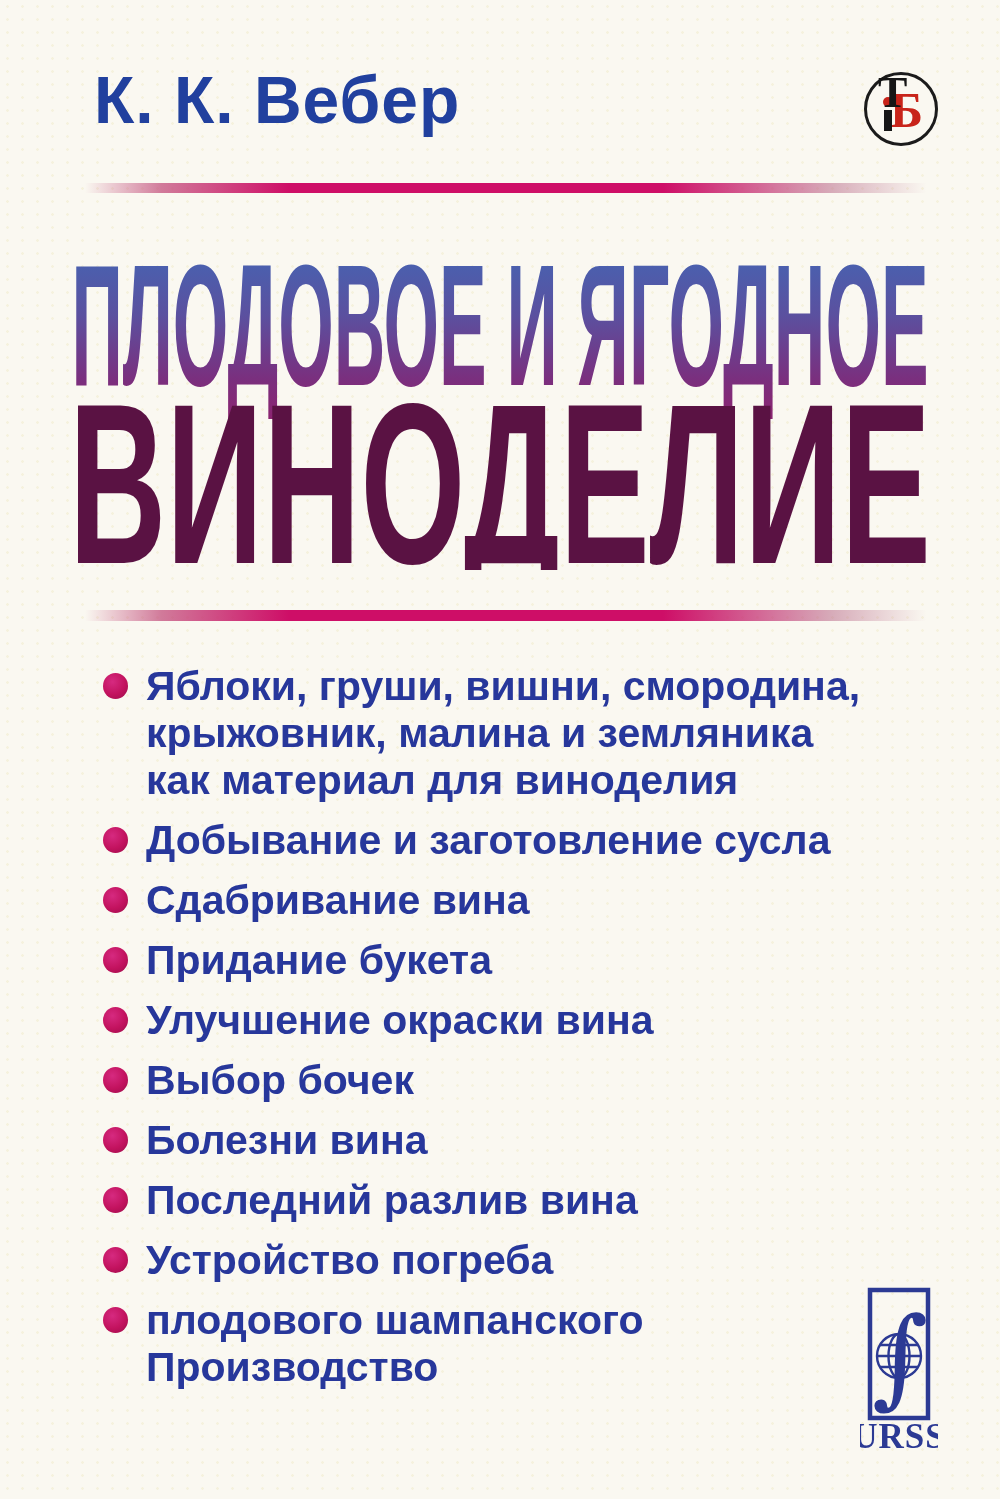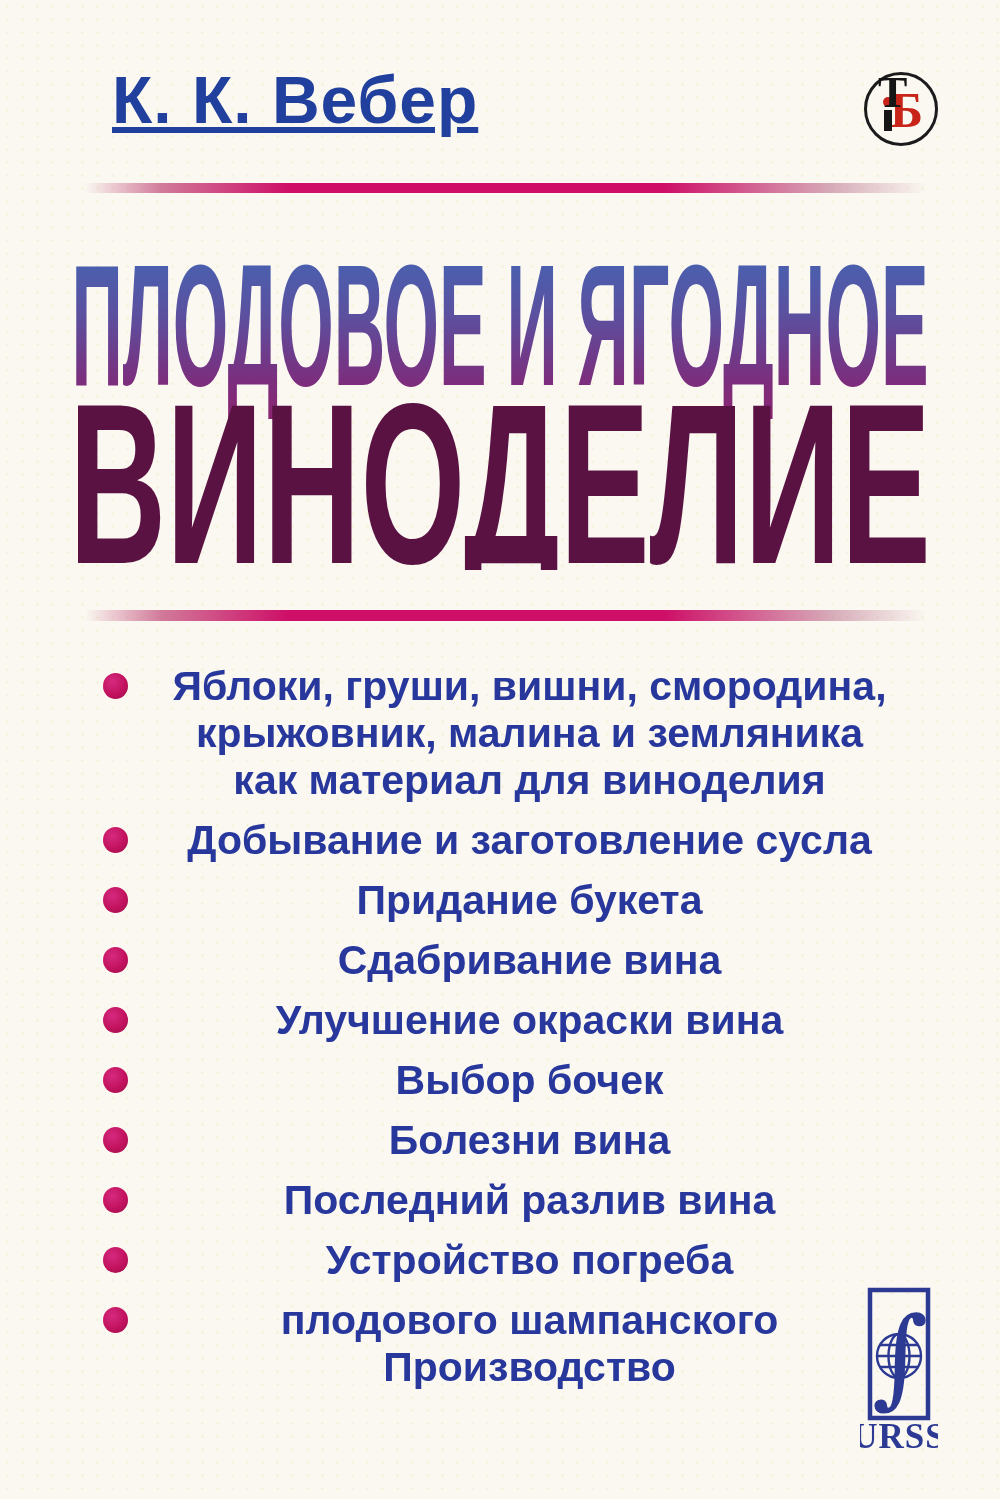--- a/index.html
+++ b/index.html
@@ -12,26 +12,25 @@
     width:1000px;
     height:1499px;
     margin:0 auto;
     background:#faf8f1;
     background-image:radial-gradient(circle, rgba(228,216,150,.22) 1px, transparent 1.6px);
     background-size:15px 13px;
     overflow:hidden;
   }
   .author{
     position:absolute;
-    left:112px; top:62px;
+    left:94px; top:62px;
     font-size:66px;
     font-weight:bold;
     letter-spacing:1px;
     color:#21409e;
-    text-decoration:underline;
   }
   
   .tb-logo{
     position:absolute; left:864px; top:72px;
     width:68px; height:68px;
     border:3px solid #1b1b1b;
     border-radius:50%;
     background:#faf8f1;
     font-family:"Liberation Serif", serif;
   }
@@ -71,21 +70,20 @@
   .title-svg{
     position:absolute; left:0; top:250px;
     width:1000px; height:320px;
   }
   .topics{
     position:absolute;
     left:103px; top:663px;
     width:810px;
     margin:0; padding:0;
     list-style:none;
-    text-align:center;
   }
   .topics li{
     position:relative;
     padding-left:43px;
     margin:0 0 13px 0;
     font-size:41px;
     line-height:47px;
     font-weight:bold;
     color:#27379b;
   }
@@ -139,25 +137,25 @@
         <div>Яблоки, груши, вишни, смородина,</div>
         <div>крыжовник, малина и земляника</div>
         <div>как материал для виноделия</div>
       </li>
       <li>
         <span class="bullet"></span>
         <div>Добывание и заготовление сусла</div>
       </li>
       <li>
         <span class="bullet"></span>
-        <div>Придание букета</div>
+        <div>Сдабривание вина</div>
       </li>
       <li>
         <span class="bullet"></span>
-        <div>Сдабривание вина</div>
+        <div>Придание букета</div>
       </li>
       <li>
         <span class="bullet"></span>
         <div>Улучшение окраски вина</div>
       </li>
       <li>
         <span class="bullet"></span>
         <div>Выбор бочек</div>
       </li>
       <li>

